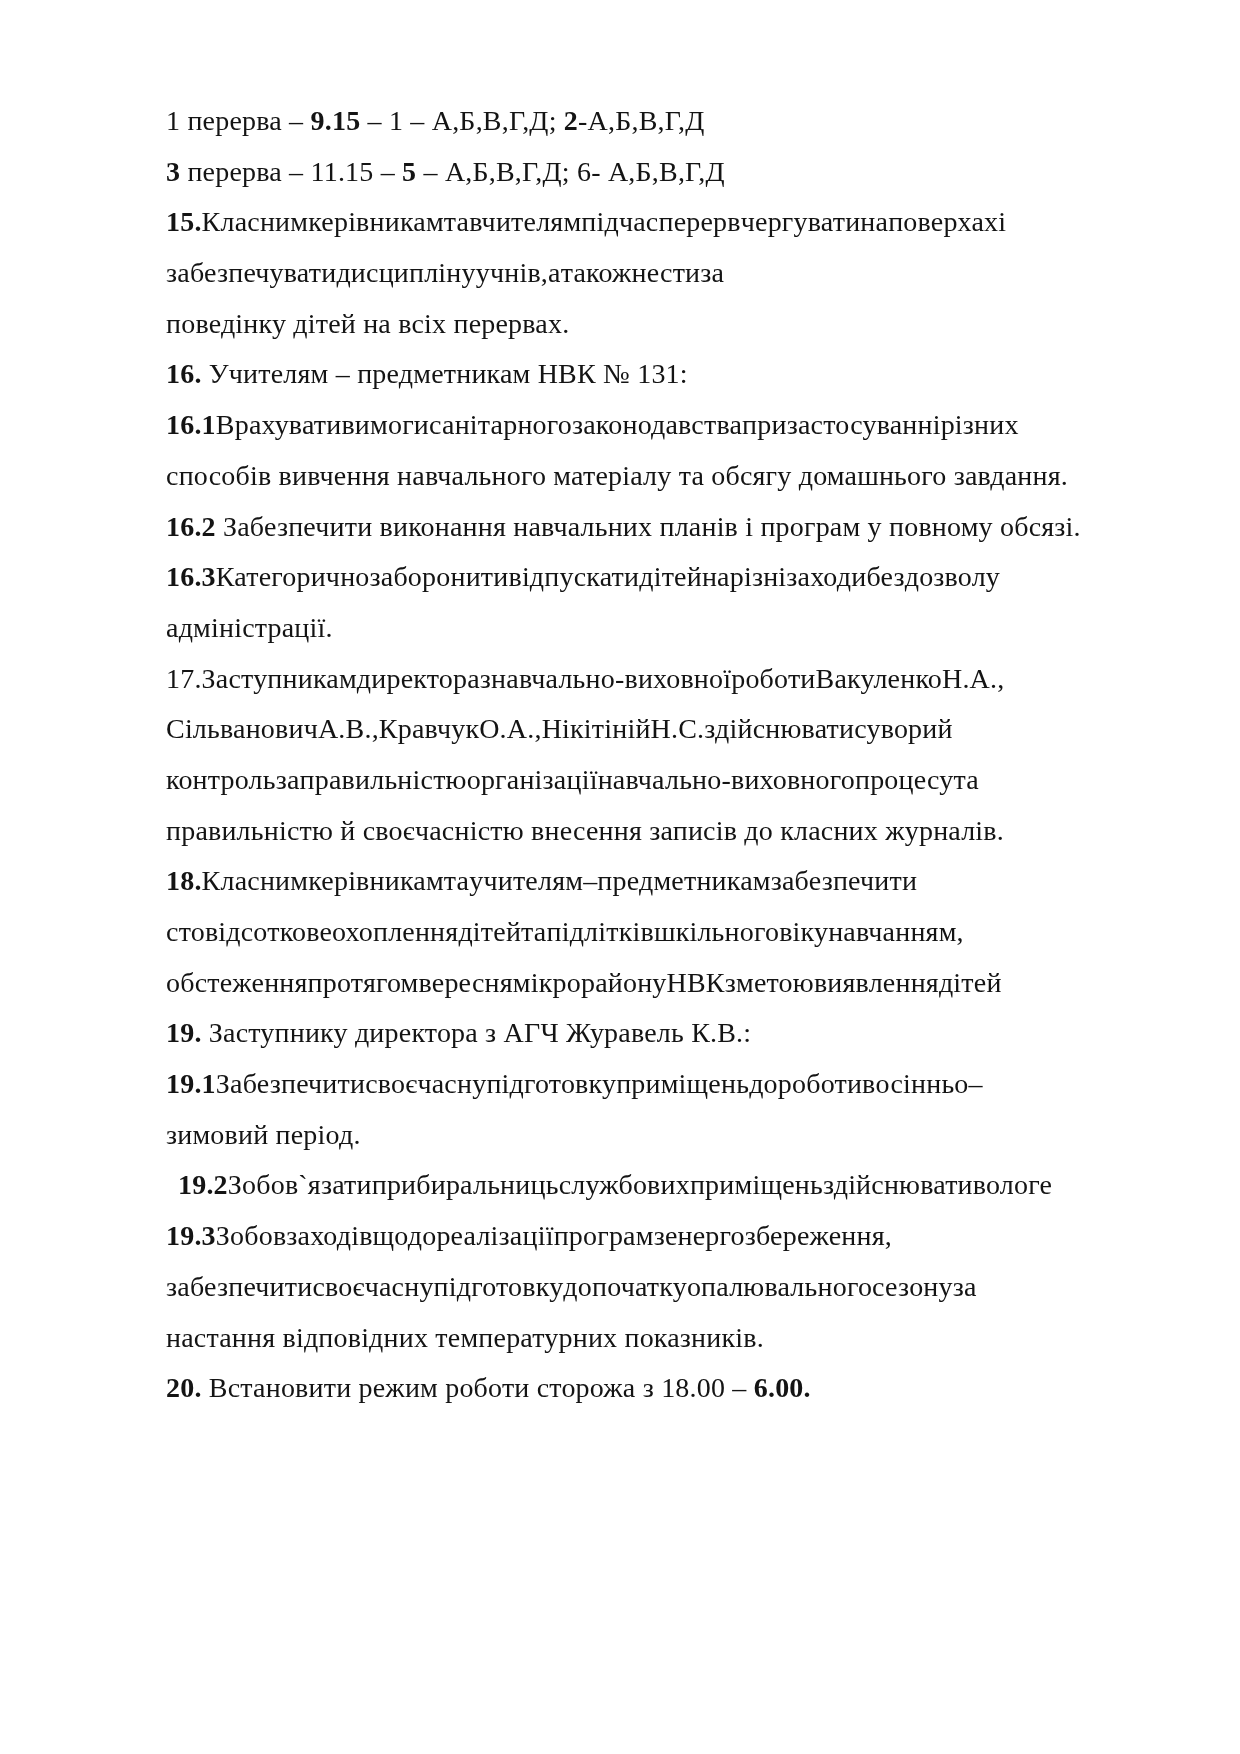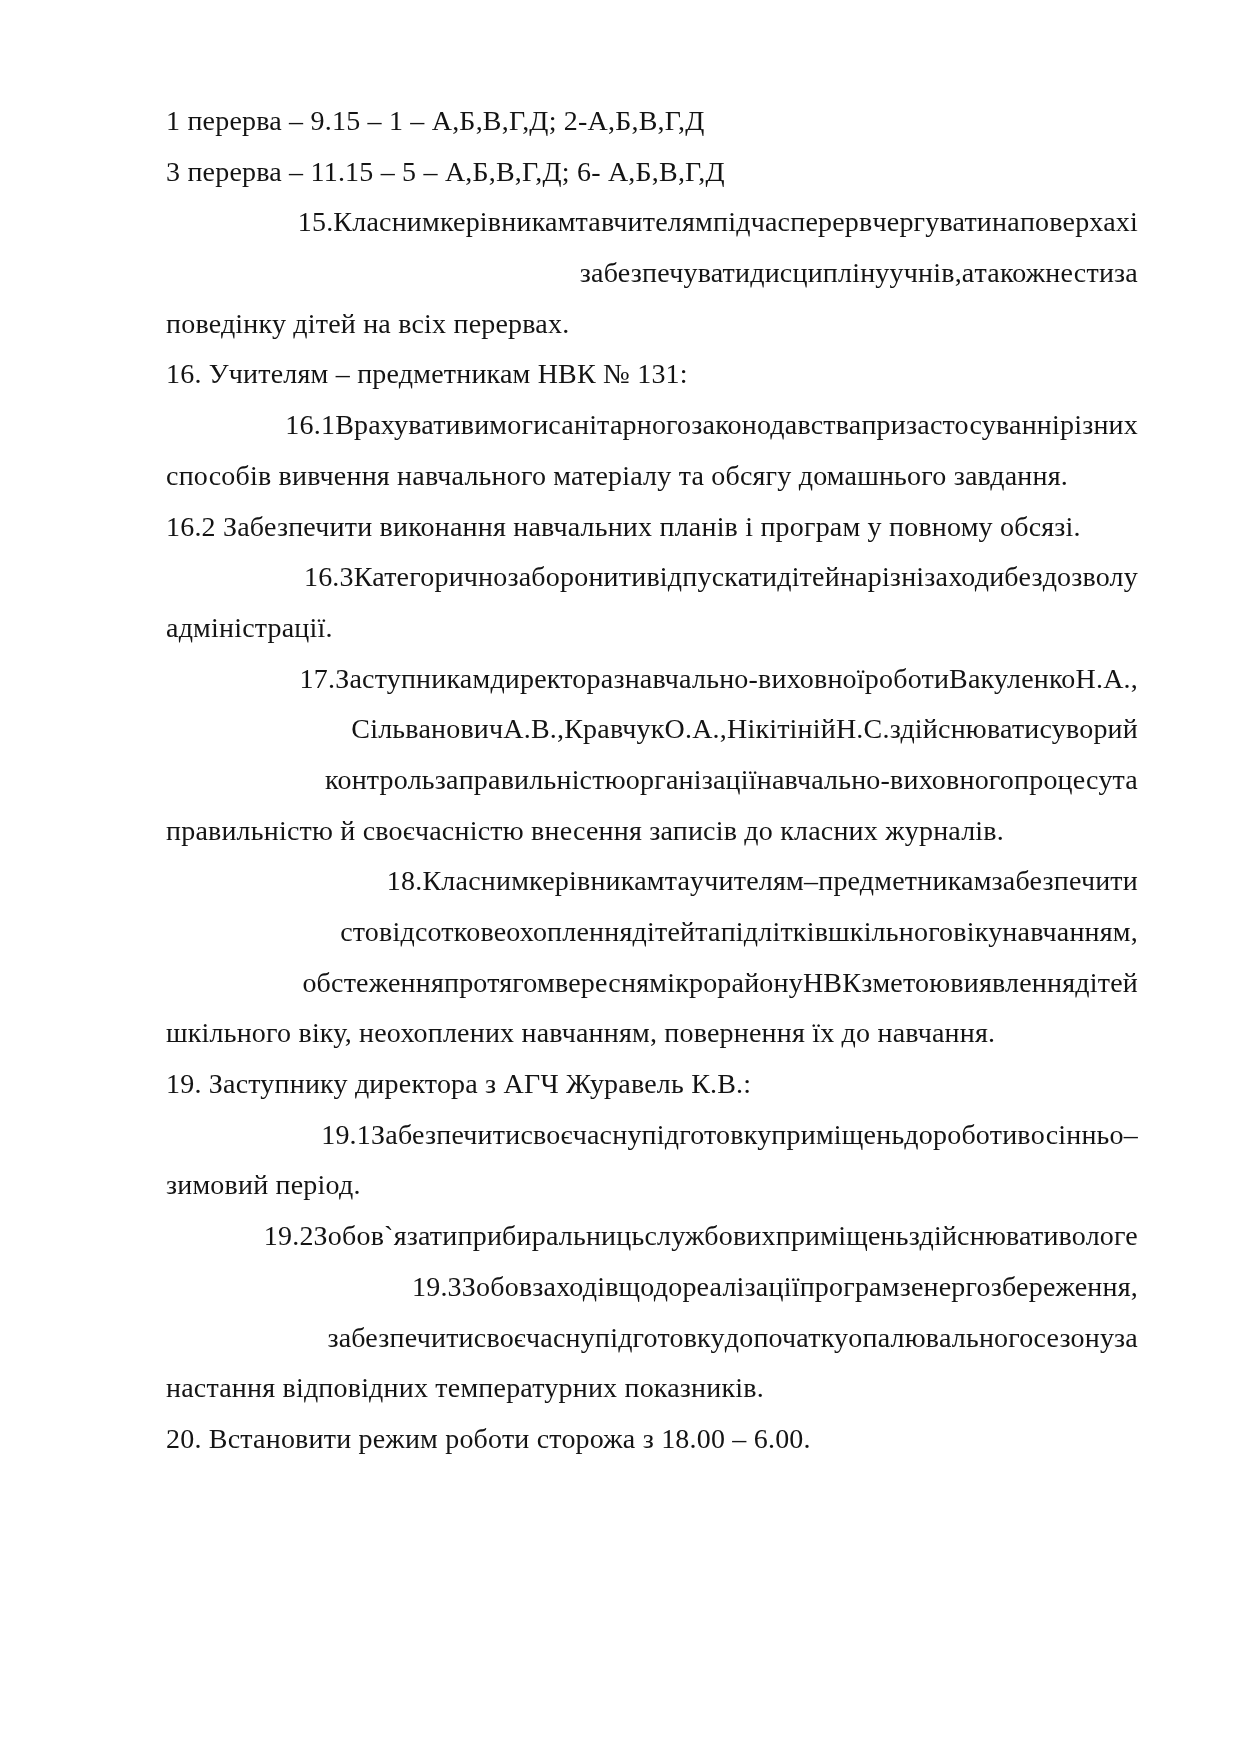--- a/index.html
+++ b/index.html
@@ -25,26 +25,26 @@
   .line {
     font-size: 28px;
     height: 50.7px;
     line-height: 50.7px;
     white-space: pre;
     letter-spacing: 0.2px;
   }
   
   .line.just {
     display: flex;
-    justify-content: flex-end;
+    justify-content: flex-start;
     white-space: normal;
   }
   .line.just span { white-space: pre; }
   .line.ind { padding-left: 12px; }
-  .b { font-weight: normal; }
+  .b { font-weight: bold; }
 </style>
 </head>
 <body>
 
 <div class="page" style="background: rgb(255, 255, 255); color: rgb(20, 20, 20);">
   <div class="doc-body">
       <div class="line"><span>1 перерва – </span><span class="b">9.15</span><span> – 1 – А,Б,В,Г,Д; </span><span class="b">2</span><span>-А,Б,В,Г,Д</span></div>
       <div class="line"><span class="b">3</span><span> перерва – 11.15 – </span><span class="b">5</span><span> – А,Б,В,Г,Д; 6- А,Б,В,Г,Д</span></div>
       <div class="line just">
         <span class="b">15.</span>
@@ -150,21 +150,20 @@
         <span>обстеження</span>
         <span>протягом</span>
         <span>вересня</span>
         <span>мікрорайону</span>
         <span>НВК</span>
         <span>з</span>
         <span>метою</span>
         <span>виявлення</span>
         <span>дітей</span>
       </div>
-      <div class="line"><span>шкільного віку, неохоплених навчанням, повернення їх до навчання.</span></div>
       <div class="line"><span class="b">19.</span><span> Заступнику директора з АГЧ Журавель К.В.:</span></div>
       <div class="line just">
         <span class="b">19.1</span>
         <span>Забезпечити</span>
         <span>своєчасну</span>
         <span>підготовку</span>
         <span>приміщень</span>
         <span>до</span>
         <span>роботи</span>
         <span>в</span>

